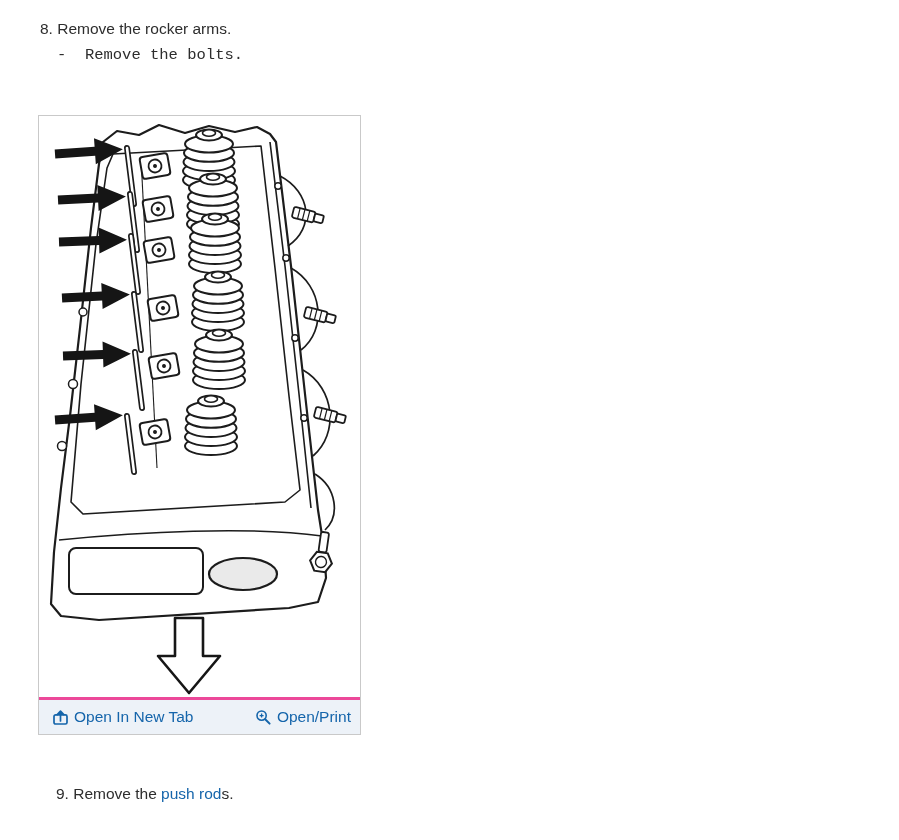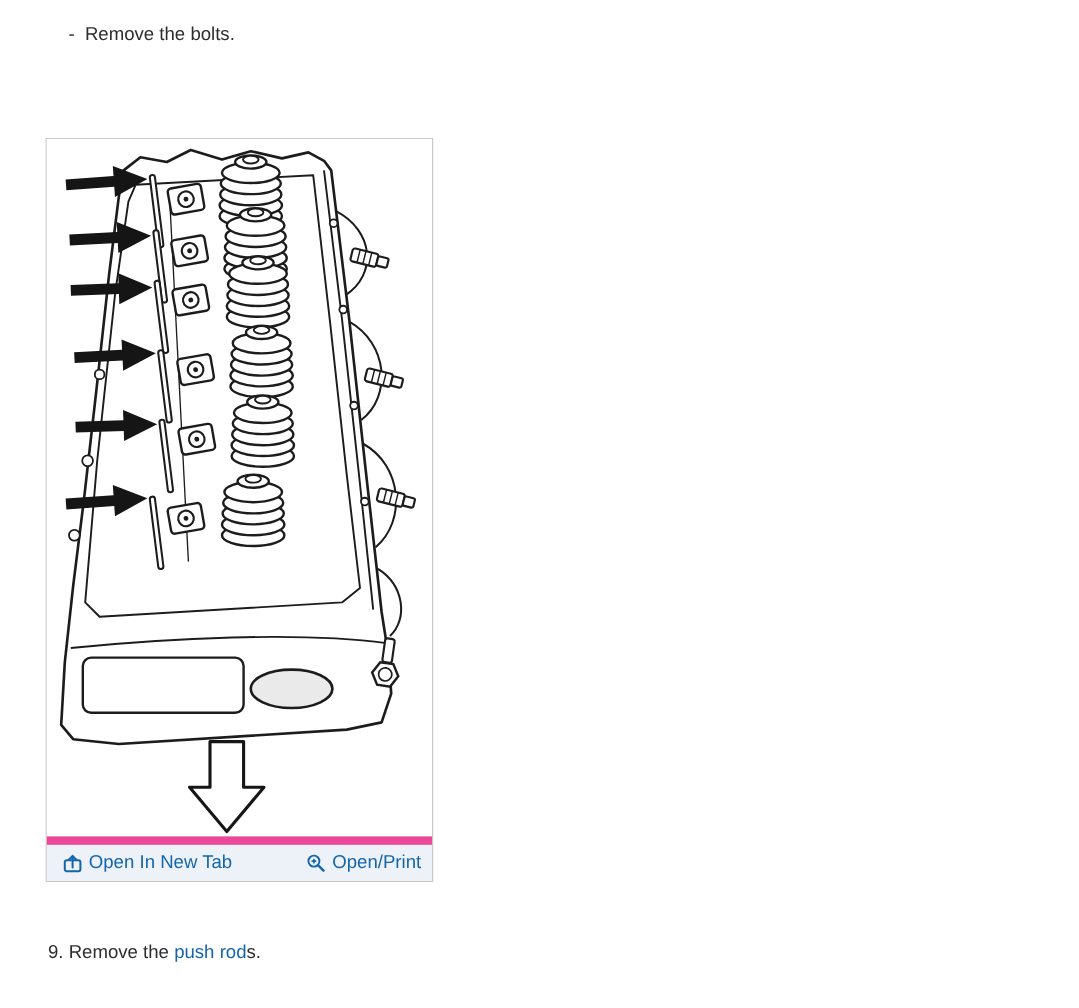--- a/index.html
+++ b/index.html
@@ -4,49 +4,50 @@
 <style>
   * { margin:0; padding:0; box-sizing:border-box; }
   html, body { background:#ffffff; }
   body {
     width:899px; height:840px; position:relative; overflow:hidden;
     font-family:"Liberation Sans", sans-serif;
     color:#2d2d2d;
   }
   .step { position:absolute; font-size:15.5px; line-height:26px; }
   #step8 { left:40px; top:16px; }
-  #step8 .sub { padding-left:17px; white-space:pre; }
-  #step9 { left:40px; top:783px; line-height:22px; }
+  #step8 .sub { padding-left:17px; white-space:pre;font-family:Liberation Mono, monospace; }
+  #step9 { left:56px; top:783px; line-height:22px; }
   a.inline-link { color:#1565ab; text-decoration:none; cursor:pointer; }
 
   .figure {
     position:absolute; left:38px; top:115px;
     width:323px; height:620px;
     border:1px solid #c9c9c9; background:#fff;
   }
   .diagram { width:321px; height:581px; background:#fff; }
   .diagram svg { display:block; }
 
   .figure-toolbar {
-    height:37px; background:#edf2f8; border-top:7px solid #ec4899;
+    height:37px; background:#edf2f8; border-top:3px solid #ec4899;
     display:flex; align-items:center; justify-content:space-between;
     padding:0 9px 0 13px;
   }
   .fig-link {
     display:flex; align-items:center; gap:5px;
     color:#1565ab; font-size:15.5px; text-decoration:none; cursor:pointer;
     white-space:nowrap;
   }
   .fig-link .ico { display:flex; align-items:center; }
   .fig-link svg { display:block; }
 </style>
 </head>
 <body>
 
 <div class="step" id="step8">
+  <div>8. Remove the rocker arms.</div>
   <div class="sub">-  Remove the bolts.</div>
 </div>
 
 <div class="figure">
   <div class="diagram">
     <svg width="321" height="581" viewBox="0 0 321 581">
       <defs>
         <g id="spring">
           <ellipse cx="0" cy="22" rx="26" ry="9" fill="#fff" stroke="#1c1c1c" stroke-width="2"></ellipse>
           <ellipse cx="0" cy="13" rx="26" ry="9" fill="#fff" stroke="#1c1c1c" stroke-width="2"></ellipse>

